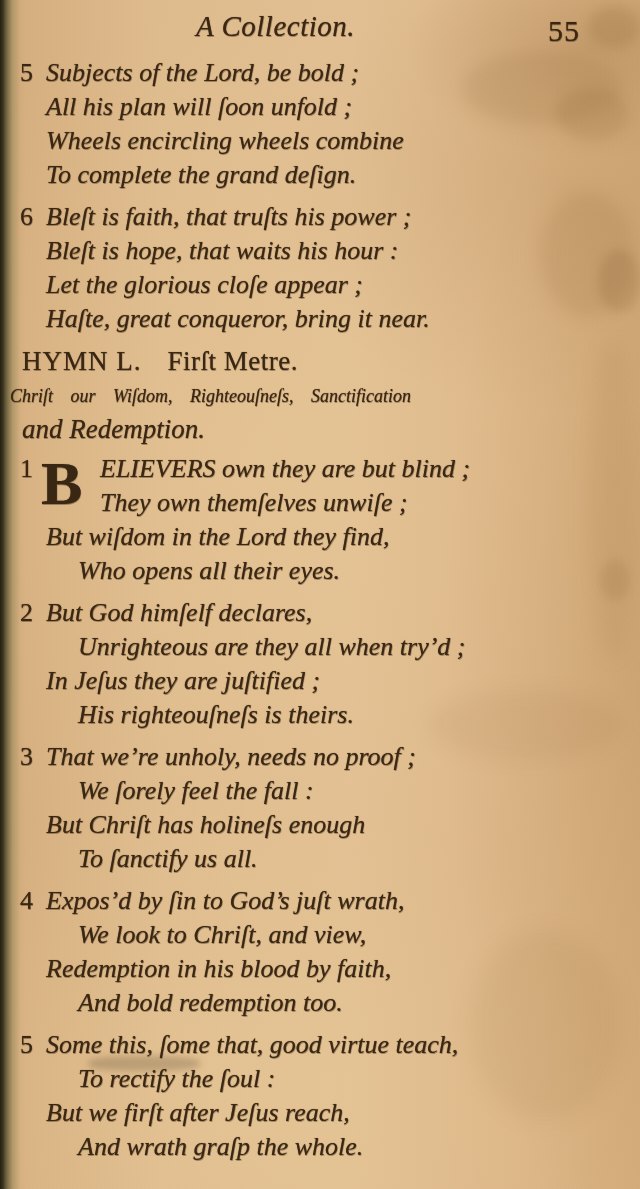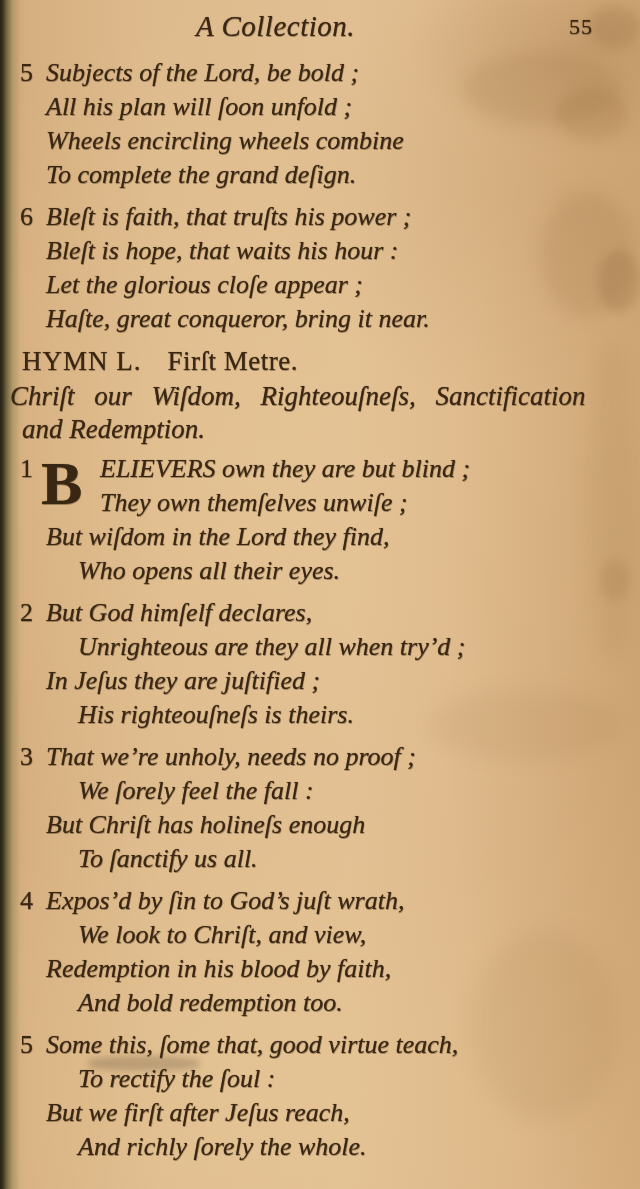--- a/index.html
+++ b/index.html
@@ -21,43 +21,43 @@
   .binding{
     position:absolute;left:0;top:0;bottom:0;width:20px;
     background:linear-gradient(90deg,#241f12 0,#3c3520 3px,#6b5f3e 6px,#8d7c52 9px,#b59a6b 13px,rgba(201,162,113,0) 20px);
   }
   .ink{ text-shadow:0 0 1px rgba(58,39,19,0.65), 0.6px 0.6px 0.6px rgba(58,39,19,0.35); }
   .header-title{
     position:absolute;top:10px;left:196px;
     font-style:italic;font-size:29px;letter-spacing:0.5px;
   }
   .page-number{
-    position:absolute;top:14px;left:569px;
-    font-size:22px;letter-spacing:1px;
+    position:absolute;top:14px;left:548px;
+    font-size:30px;letter-spacing:1px;
   }
   .content{position:absolute;top:56px;left:22px;width:580px;}
   .verse{position:relative;margin:0 0 8px 24px;}
   .vnum{position:absolute;left:-26px;top:2px;font-size:26px;}
   .line{font-size:26px;line-height:34px;white-space:nowrap;font-style:italic;}
   .alt .line:nth-of-type(even){margin-left:32px;}
   .dropverse .line:nth-of-type(4){margin-left:32px;}
   .dropcap{
     float:left;
     font-size:62px;line-height:56px;
     width:52px;height:64px;
     margin:3px 7px 0 -5px;
     font-weight:bold;
   }
   .hymn-heading{
     text-align:left;font-size:27px;line-height:34px;
     margin:4px 0 2px 0;letter-spacing:1px;
   }
   .hymn-heading .metre{margin-left:26px;letter-spacing:0.5px;}
   .subtitle1{
-    font-style:italic;font-size:27px;line-height:33px;
+    font-style:italic;font-size:18px;line-height:33px;
     margin-left:-12px;word-spacing:13px;white-space:nowrap;
   }
   .subtitle2{
     font-style:italic;font-size:27px;line-height:33px;
     margin:0 60px 6px 0;
   }
   .stain{position:absolute;border-radius:50%;pointer-events:none;}
   .s1{top:52px;left:462px;width:160px;height:72px;background:rgba(120,75,30,0.10);filter:blur(7px);}
   .s2{top:88px;left:556px;width:72px;height:52px;background:rgba(120,75,30,0.13);filter:blur(6px);}
   .s3{top:192px;left:540px;width:95px;height:125px;background:rgba(120,75,30,0.11);filter:blur(8px);}
@@ -144,17 +144,17 @@
       <div class="line ink">We look to Chriſt, and view,</div>
       <div class="line ink">Redemption in his blood by faith,</div>
       <div class="line ink">And bold redemption too.</div>
     </div>
 
     <div class="verse alt">
       <span class="vnum ink">5</span>
       <div class="line ink">Some this, ſome that, good virtue teach,</div>
       <div class="line ink">To rectify the ſoul :</div>
       <div class="line ink">But we firſt after Jeſus reach,</div>
-      <div class="line ink">And richly ſorely the whole.</div>
+      <div class="line ink">And wrath graſp the whole.</div>
     </div>
 
   </div>
 </div>
 
 </body></html>

